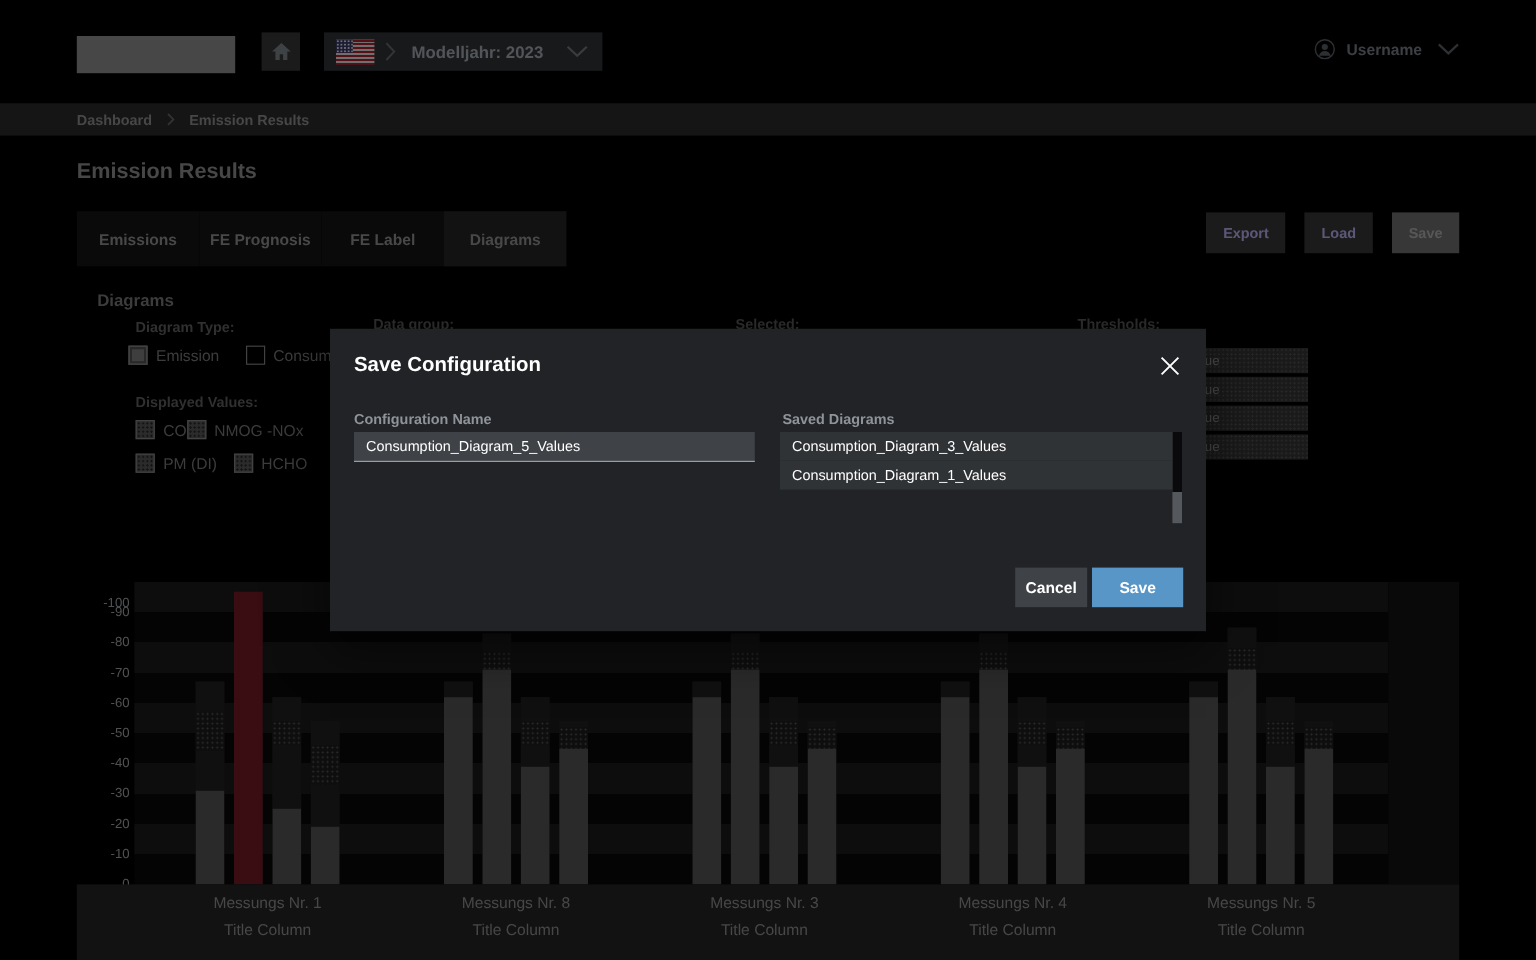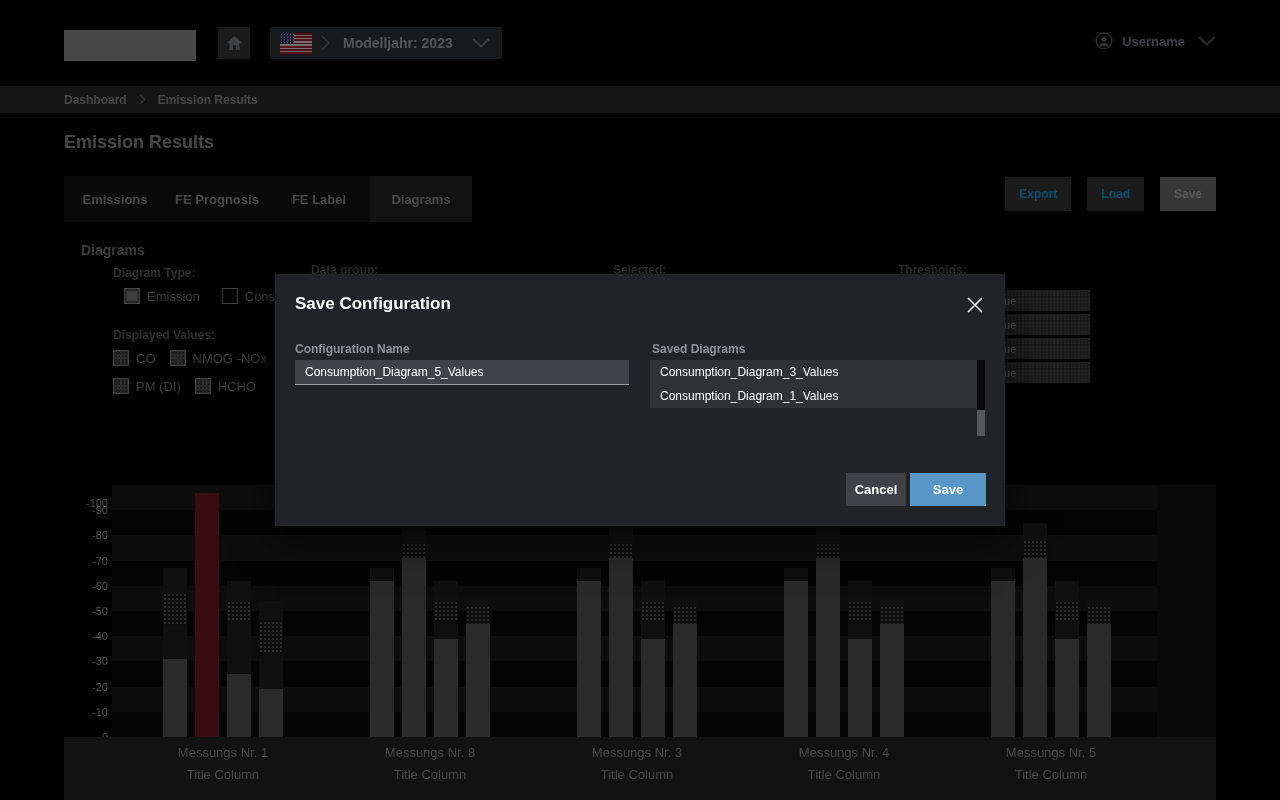--- a/index.html
+++ b/index.html
@@ -30,21 +30,21 @@
   .crumb-sep{display:flex;margin:0 2px;}
   .page-title{position:absolute;left:64px;top:132px;font-size:18px;font-weight:700;color:#949494;}
 
   
   .tab-bar{position:absolute;left:64px;top:176px;height:46px;display:flex;}
   .tab{width:102px;height:46px;background:#151515;display:flex;align-items:center;justify-content:center;
        font-size:13px;font-weight:700;color:#979797;cursor:pointer;}
   .tab.active{background:#262626;}
   .toolbar{position:absolute;right:64px;top:177px;display:flex;gap:16px;}
   .tbtn{height:34px;padding:0 14px;background:#3a3a3a;display:flex;align-items:center;justify-content:center;
-        font-size:12px;font-weight:700;color:#0ea5e9;cursor:pointer;}
+        font-size:12px;font-weight:700;color:#c4b5fd;cursor:pointer;}
   .tbtn.emph{background:#747474;color:#b6b6b6;}
 
   
   .sec-heading{position:absolute;left:81px;top:242px;font-size:14px;font-weight:700;color:#7e7e7e;}
   .sub-label{position:absolute;font-size:12px;font-weight:700;color:#646464;}
   .opt-row{position:absolute;display:flex;align-items:center;gap:22px;}
   .opt{display:flex;align-items:center;gap:7px;cursor:pointer;}
   .opt-label{font-size:13px;color:#7e7e7e;white-space:nowrap;}
   .cb{width:16px;height:16px;border:1px solid #8a8a8a;box-sizing:border-box;flex:none;background:transparent;}
   .cb.checked{background:#828282;box-shadow:inset 0 0 0 2px rgba(0,0,0,.35);}
@@ -161,32 +161,32 @@
       <div class="tab active">Diagrams</div>
     </div>
   <div class="toolbar">
       <div class="tbtn">Export</div>
       <div class="tbtn">Load</div>
       <div class="tbtn emph">Save</div>
     </div>
 
   <div class="sec-heading">Diagrams</div>
   <div class="sub-label" style="left:113px;top:266px">Diagram Type:</div>
-  <div class="opt-row" style="left:124px;top:288px">
+  <div class="opt-row" style="left:107px;top:288px">
       <label class="opt">
         <span class="cb checked"></span>
         <span class="opt-label">Emission</span>
       </label>
       <label class="opt">
         <span class="cb unchecked"></span>
         <span class="opt-label">Consumptions</span>
       </label>
     </div>
   <div class="sub-label" style="left:113px;top:328px">Displayed Values:</div>
-  <div class="opt-row" style="left:113px;top:350px;gap:14px">
+  <div class="opt-row" style="left:113px;top:350px;gap:0">
       <label class="opt">
         <span class="cb dotted"></span>
         <span class="opt-label">CO</span>
       </label>
       <label class="opt">
         <span class="cb dotted"></span>
         <span class="opt-label">NMOG -NOx</span>
       </label>
     </div>
   <div class="opt-row" style="left:113px;top:378px;gap:14px">

